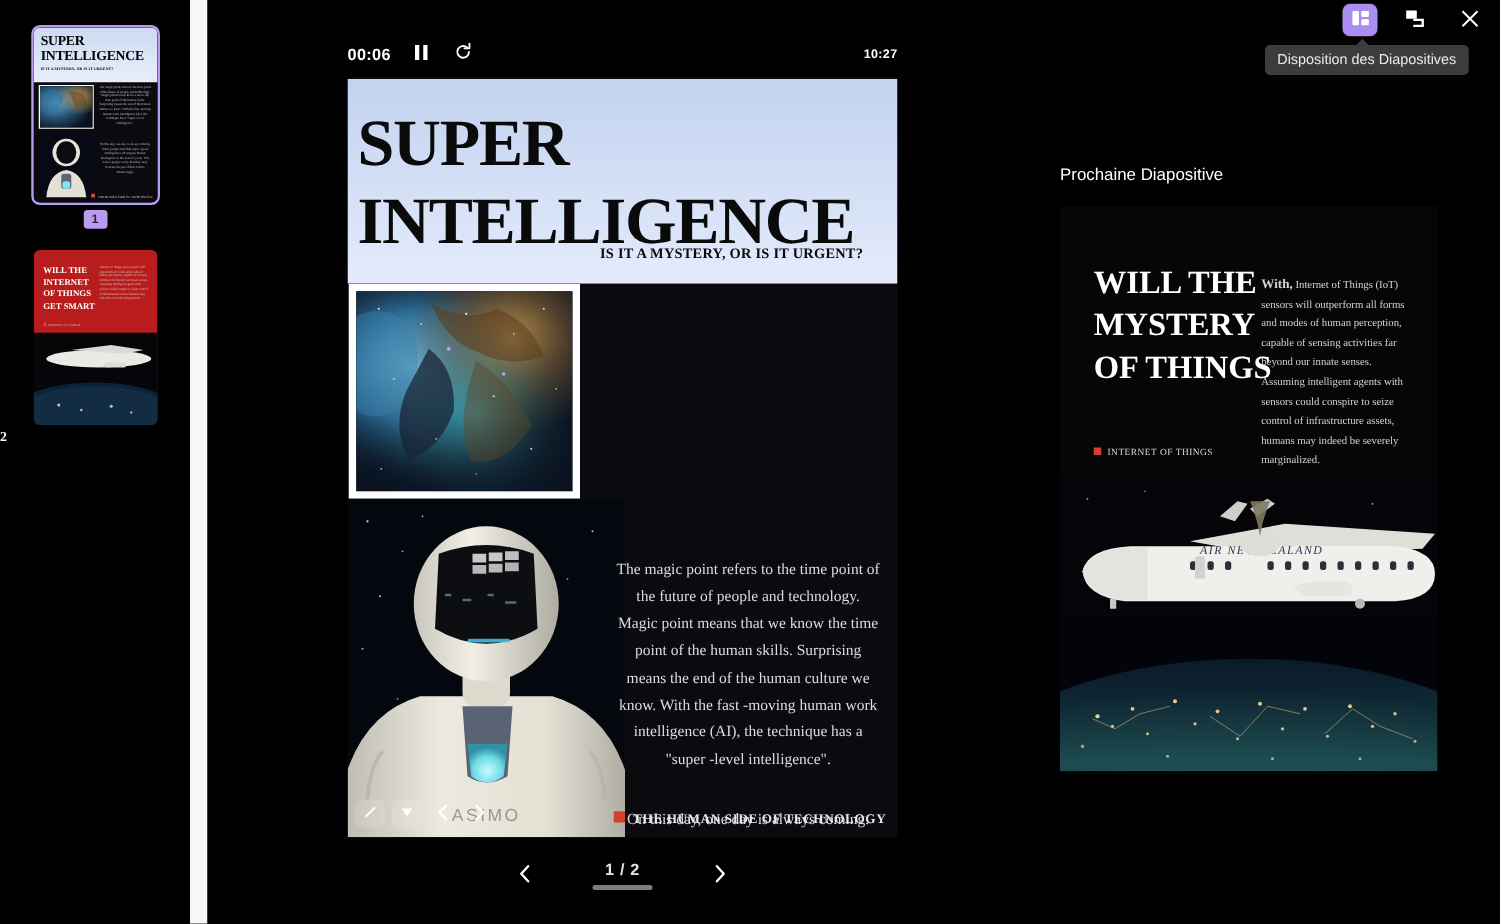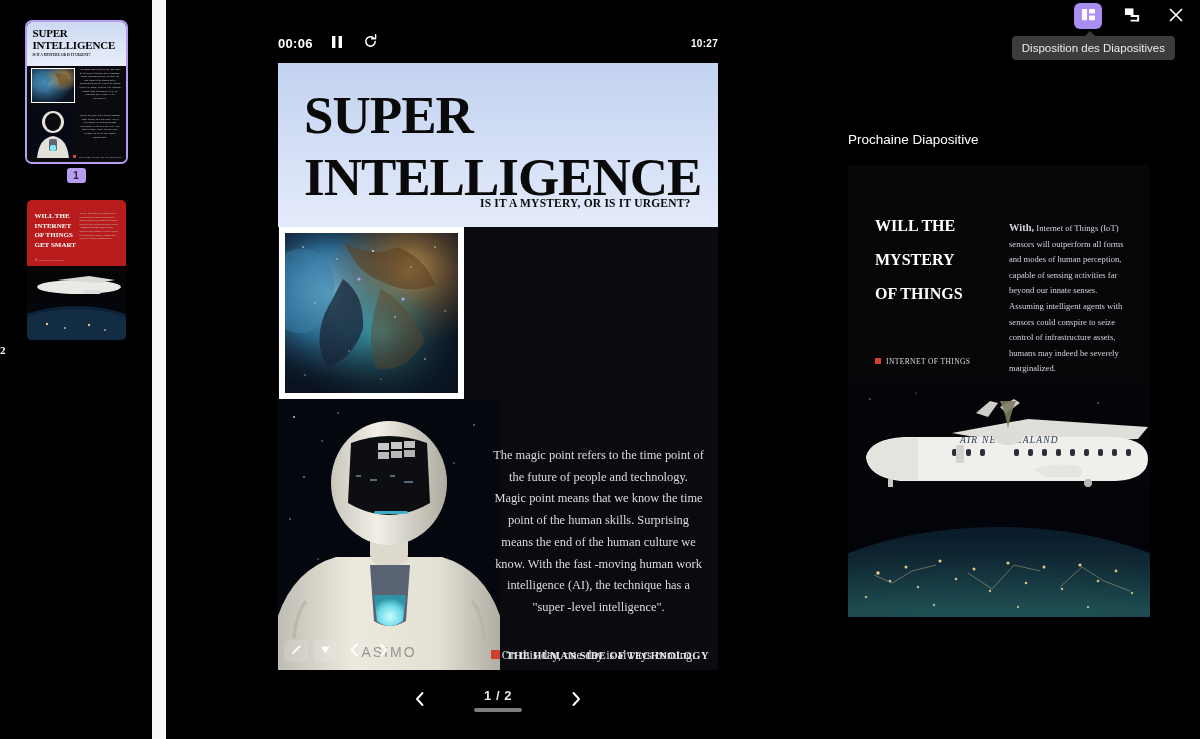--- a/index.html
+++ b/index.html
@@ -135,21 +135,21 @@
   }
 
   
   .slide {
     position: absolute; left: 278px; top: 63px; width: 440px; height: 607px;
     background: #0a0a0f; overflow: hidden;
   }
   .s-head {
     height: 164px;
     background: linear-gradient(180deg,#c2d2ef 0%,#d5e0f6 55%,#e4ebfb 100%);
-    padding: 21px 22px 0 26px; position: relative;
+    padding: 21px 22px 0 8px; position: relative;
   }
   .s-title {
     font-family: "Liberation Serif", serif; font-weight: 700;
     font-size: 53px; line-height: 62px; color: #0a0a0a; letter-spacing: -1px;
   }
   .s-sub {
     position: absolute; left: 202px; bottom: 18px;
     font-family: "Liberation Serif", serif; font-weight: 700;
     font-size: 11.5px; color: #0a0a0a; letter-spacing: .2px;
   }
@@ -203,21 +203,21 @@
 
   
   .next-panel { position: absolute; left: 848px; top: 132px; width: 302px; }
   .next-label { color:#fff; font-size:13.5px; margin-bottom: 18px; }
   .next-slide {
     width: 302px; height: 452px; background: #060609; position: relative; overflow: hidden;
   }
   .n-title {
     position:absolute; left:27px; top:44px; width:150px;
     font-family:"Liberation Serif",serif; font-weight:700;
-    font-size:16px; line-height: 34px; color:#fff;
+    font-size:26px; line-height: 34px; color:#fff;
   }
   .n-tag {
     position:absolute; left:27px; top:192px; color:#ddd;
     font-family:"Liberation Serif",serif; font-size:7.5px; letter-spacing:.4px; white-space:nowrap;
   }
   .n-tag i { display:inline-block; width:6px;height:6px;background:#d2402f;margin-right:5px;}
   .n-body {
     position:absolute; left:161px; top:55px; width:124px;
     font-family:"Liberation Serif",serif; font-size:8.6px; line-height:15.6px; color:#d4d4d8;
   }

